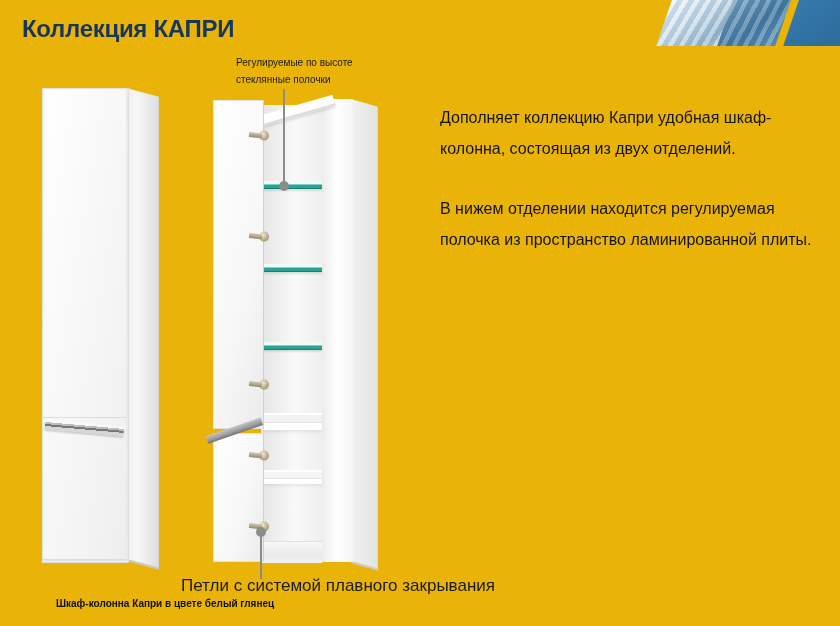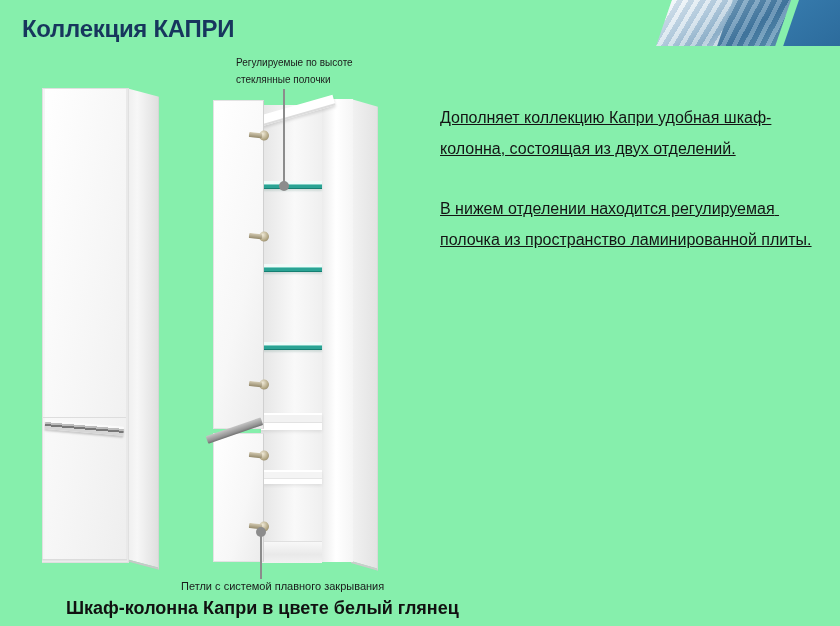--- a/index.html
+++ b/index.html
@@ -1,17 +1,17 @@
 <!DOCTYPE html>
 <html><head>
 <meta charset="utf-8">
 <style>
   html,body{margin:0;padding:0;background:#ffffff;}
   .slide{
-    position:relative;width:840px;height:626px;background:#86efac;overflow:hidden;
+    position:relative;width:840px;height:626px;background:#eab308;overflow:hidden;
     font-family:"Liberation Sans",sans-serif;color:#151515;
   }
   .abs{position:absolute;}
 
   
   .title{
     left:22px;top:15px;font-size:24px;font-weight:bold;color:#17365D;
     letter-spacing:-0.3px;white-space:nowrap;
   }
   .stripe{top:0;height:46px;transform:skewX(-19deg);transform-origin:50% 0;}
@@ -86,26 +86,26 @@
 
   
   .c-line{width:2px;background:#8c8c8c;z-index:6;}
   .c-line-top{left:283px;top:89px;height:94px;}
   .c-line-bot{left:260px;top:534px;height:45px;}
   .c-dot{width:10px;height:10px;border-radius:50%;background:#8c8c8c;z-index:6;}
   .c-dot-top{left:279px;top:181px;}
   .c-dot-bot{left:256px;top:527px;}
   .c-label{font-size:10px;line-height:16.5px;color:#1a1a1a;}
   .c-label-top{left:236px;top:55px;width:170px;}
-  .c-label-bot{left:181px;top:578px;white-space:nowrap;font-size:11px;}
-  .caption{left:66px;top:598px;font-size:18px;font-weight:bold;color:#111111;white-space:nowrap;}
+  .c-label-bot{left:181px;top:578px;white-space:nowrap;font-size:17px;}
+  .caption{left:56px;top:598px;font-size:10px;font-weight:bold;color:#111111;white-space:nowrap;}
 
   
   .desc{left:440px;top:103px;width:392px;}
-  .desc p{margin:0 0 30px 0;font-size:16px;line-height:30.5px;color:#141414;white-space:pre-wrap;text-decoration:underline;}
+  .desc p{margin:0 0 30px 0;font-size:16px;line-height:30.5px;color:#141414;white-space:pre-wrap;}
 </style>
 </head>
 <body>
 
 <div class="slide">
 
   <div class="abs title">Коллекция КАПРИ</div>
   <div class="abs stripe stripe1"></div>
   <div class="abs stripe stripe2"></div>
   <div class="abs stripe stripe3"></div>

